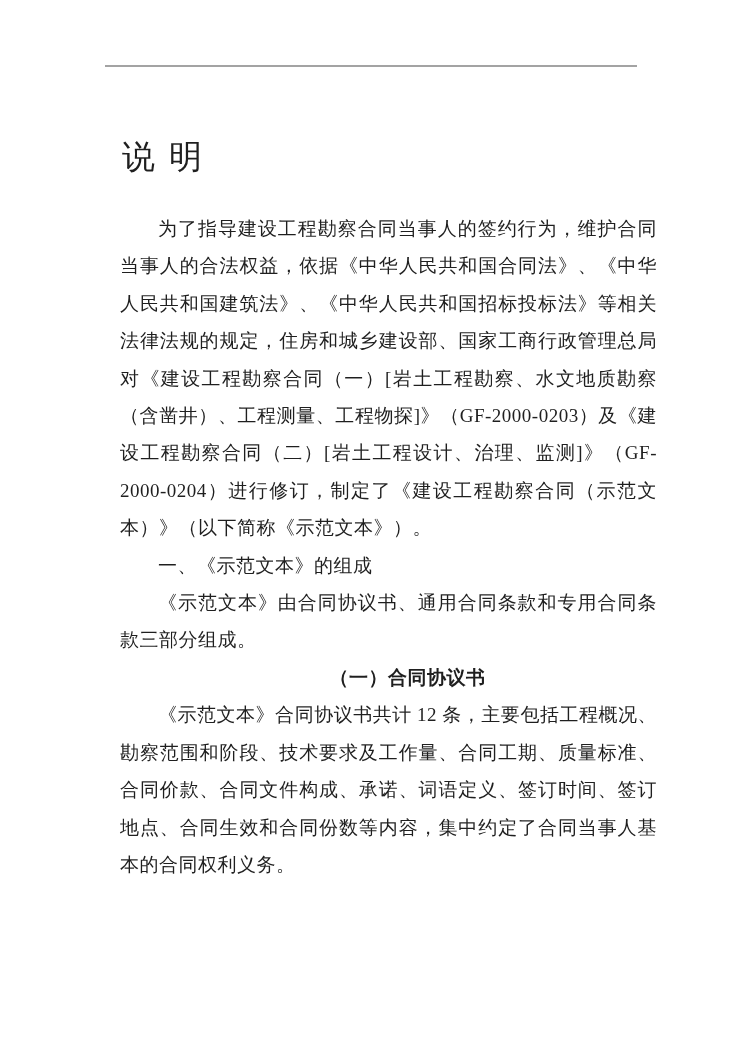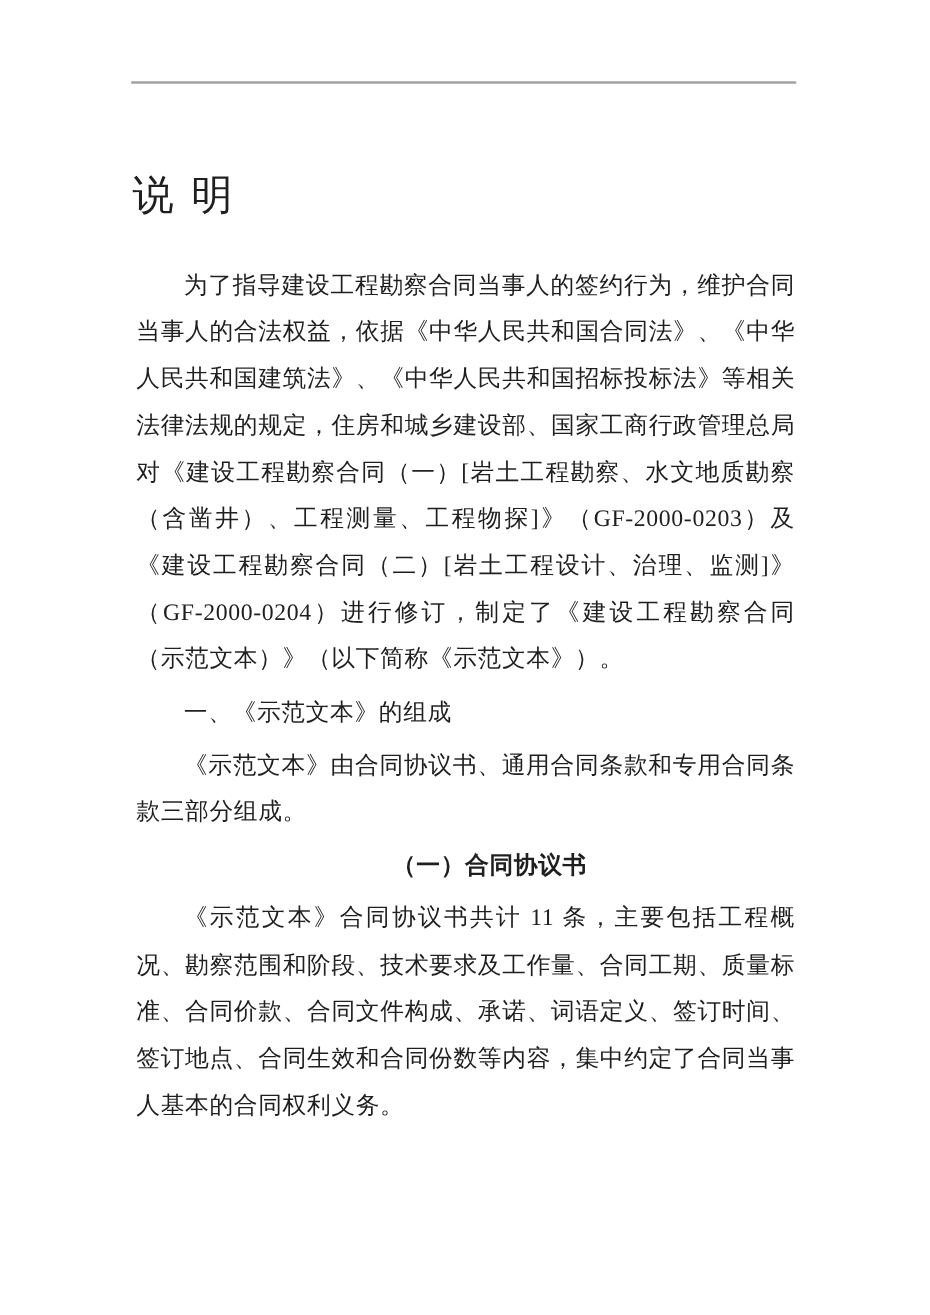--- a/index.html
+++ b/index.html
@@ -19,34 +19,34 @@
   .header-rule {
     position: absolute;
     left: 105px;
     top: 65px;
     width: 532px;
     height: 0;
     border-top: 2px solid var(--rule-color, #a3a3a3);
   }
   .content {
     position: absolute;
-    left: 104px;
+    left: 120px;
     top: 131px;
     width: 537px;
   }
   .doc-title {
     font-size: 33px;
     font-weight: 400;
     letter-spacing: 14px;
     line-height: 52px;
     margin: 0 0 27px 2px;
     white-space: nowrap;
   }
   .doc-body p {
-    margin: 5px;
+    margin: 0;
     font-size: 19px;
     line-height: 37.4px;
     text-align: justify;
     text-indent: 2em;
     letter-spacing: 0.5px;
   }
   .doc-body p.heading {
     font-weight: 700;
     text-align: center;
   }
@@ -60,17 +60,17 @@
 
   <div class="content">
 
     <h1 class="doc-title">说明</h1>
 
     <div class="doc-body">
       <p>为了指导建设工程勘察合同当事人的签约行为，维护合同当事人的合法权益，依据《中华人民共和国合同法》、《中华人民共和国建筑法》、《中华人民共和国招标投标法》等相关法律法规的规定，住房和城乡建设部、国家工商行政管理总局对《建设工程勘察合同（一）[岩土工程勘察、水文地质勘察（含凿井）、工程测量、工程物探]》（GF-2000-0203）及《建设工程勘察合同（二）[岩土工程设计、治理、监测]》（GF-2000-0204）进行修订，制定了《建设工程勘察合同（示范文本）》（以下简称《示范文本》）。</p>
       <p>一、《示范文本》的组成</p>
       <p>《示范文本》由合同协议书、通用合同条款和专用合同条款三部分组成。</p>
       <p class="heading">（一）合同协议书</p>
-      <p>《示范文本》合同协议书共计 11 条，主要包括工程概况、勘察范围和阶段、技术要求及工作量、合同工期、质量标准、合同价款、合同文件构成、承诺、词语定义、签订时间、签订地点、合同生效和合同份数等内容，集中约定了合同当事人基本的合同权利义务。</p>
+      <p>《示范文本》合同协议书共计 12 条，主要包括工程概况、勘察范围和阶段、技术要求及工作量、合同工期、质量标准、合同价款、合同文件构成、承诺、词语定义、签订时间、签订地点、合同生效和合同份数等内容，集中约定了合同当事人基本的合同权利义务。</p>
     </div>
 
   </div>
 </div>
 
 </body></html>

